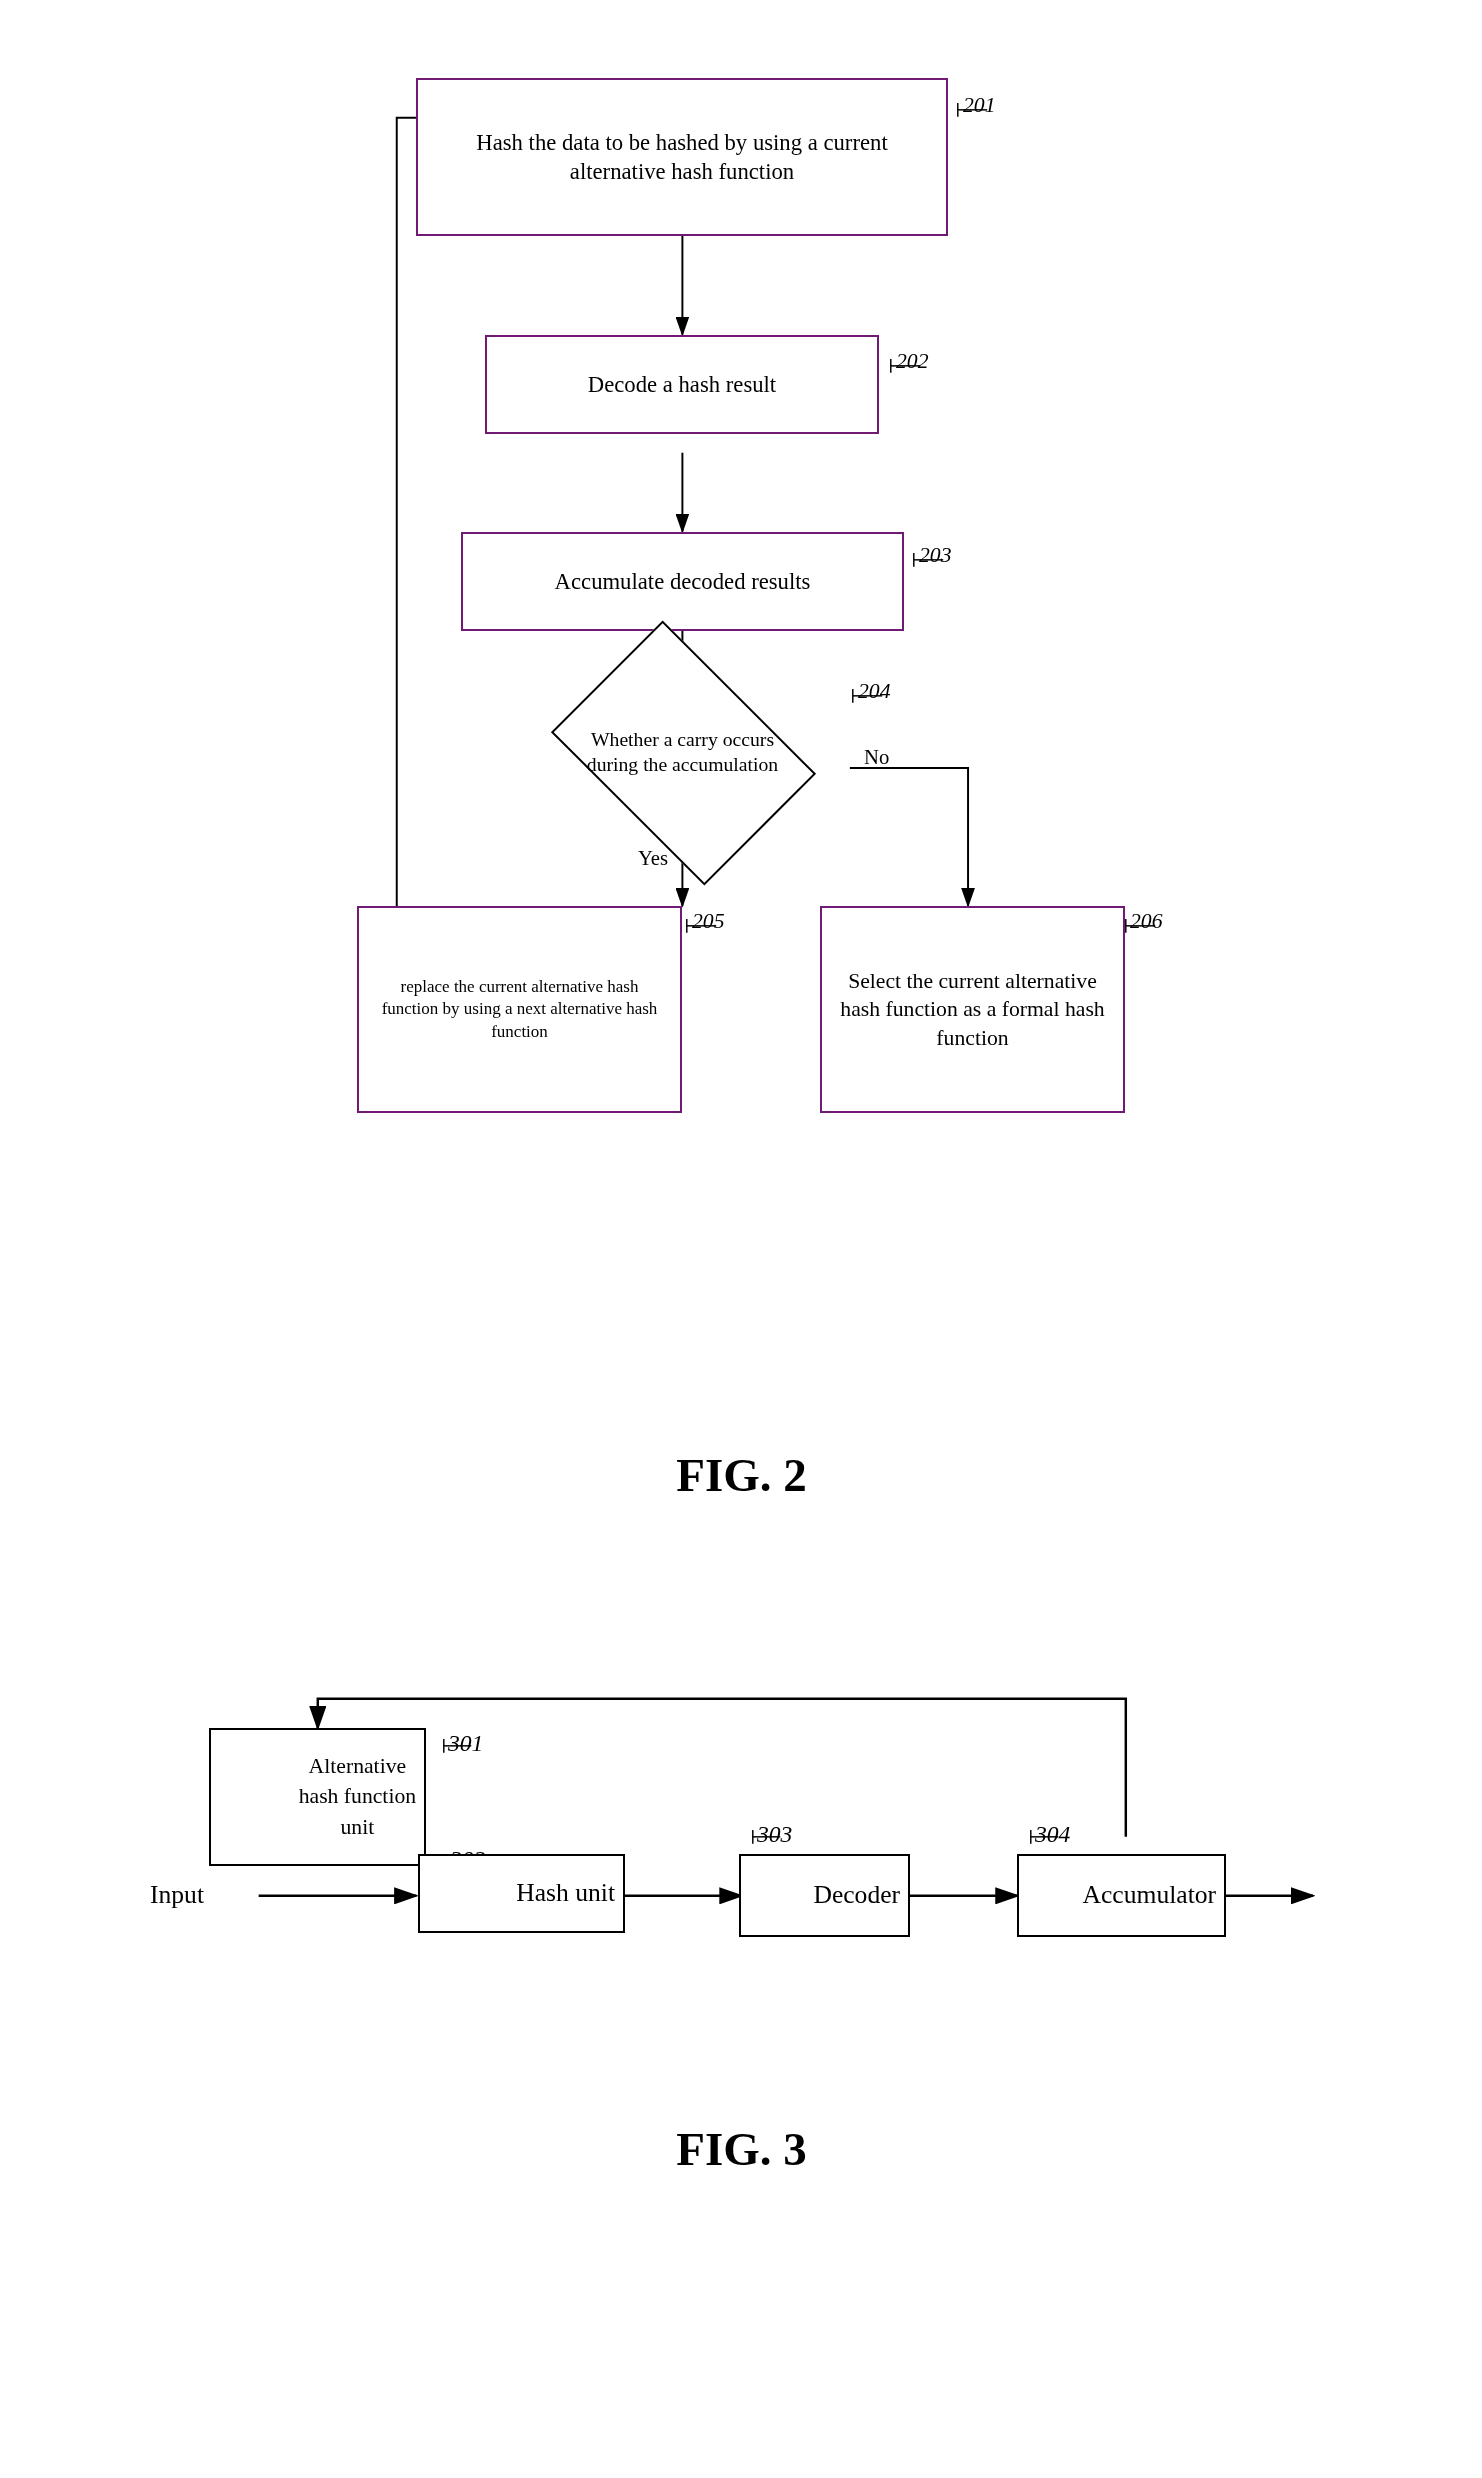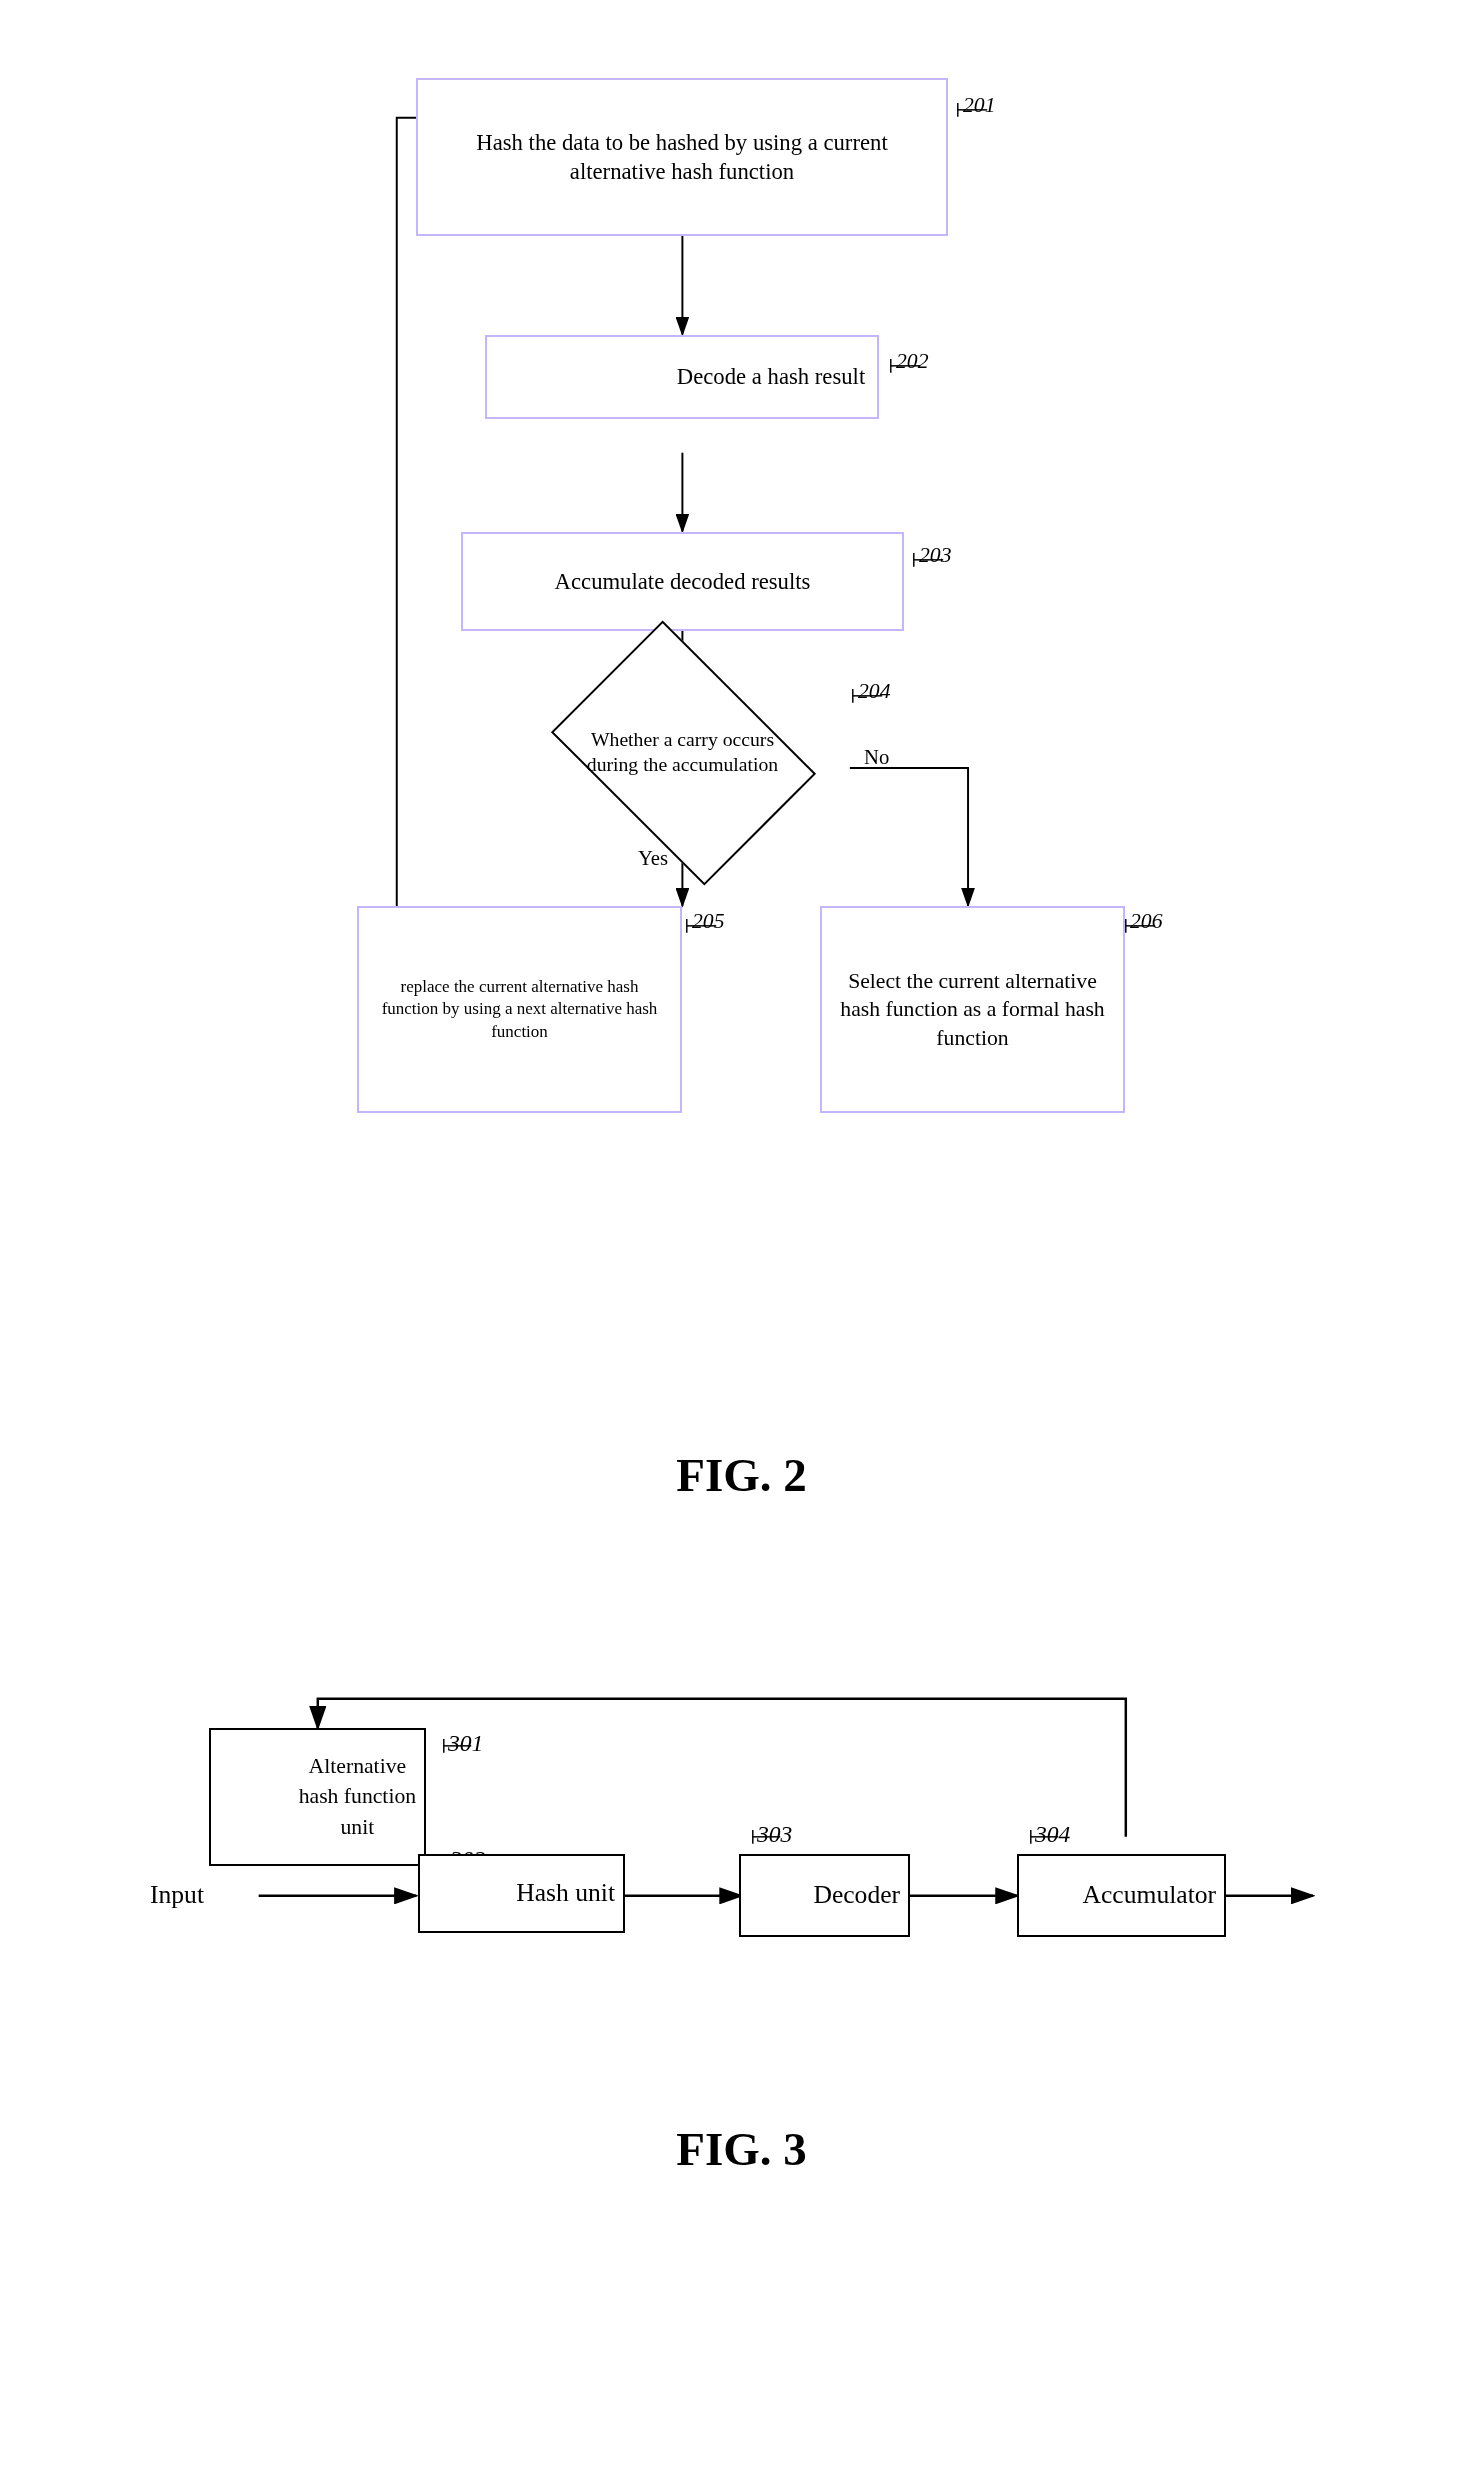--- a/index.html
+++ b/index.html
@@ -32,21 +32,21 @@
 
     .flowchart {
       position: relative;
       width: 887px;
       height: 1379px;
     }
 
     
     .fc-box {
       position: absolute;
-      border: 2px solid #c4b5fd;
+      border: 2px solid #701a75;
       background: #fff;
       text-align: center;
       display: flex;
       align-items: center;
       justify-content: center;
       font-size: 21.7px;
       line-height: 1.3;
       padding: 7.9px 11.8px;
     }
 
@@ -185,21 +185,21 @@
       <div class="fc-box" style="left:118px; top:39px; width:532px; height:158px; font-size:22.7px;">
         <span>Hash the data to be hashed by using a current alternative hash function</span>
       </div>
       <div class="fc-num" style="left:665px; top:54px;">201</div>
 
       <svg style="position:absolute;top:61px;left:650px;width:49px;height:19.7px;pointer-events:none;" viewBox="0 0 50 20" width="49" height="19.7">
         <line x1="10" y1="10" x2="40" y2="10" stroke="#000" stroke-width="1.5"></line>
         <line x1="10" y1="3" x2="10" y2="17" stroke="#000" stroke-width="1.5"></line>
       </svg>
 
-      <div class="fc-box" style="left:187px; top:296px; width:394px; height:84px; font-size:22.7px;justify-content:flex-end;">
+      <div class="fc-box" style="left:187px; top:296px; width:394px; height:99px; font-size:22.7px;">
         <span>Decode a hash result</span>
       </div>
       <div class="fc-num" style="left:598px; top:310px;">202</div>
       <svg style="position:absolute;top:317px;left:583px;width:49px;height:19.7px;pointer-events:none;" viewBox="0 0 50 20" width="49" height="19.7">
         <line x1="10" y1="10" x2="40" y2="10" stroke="#000" stroke-width="1.5"></line>
         <line x1="10" y1="3" x2="10" y2="17" stroke="#000" stroke-width="1.5"></line>
       </svg>
 
       <div class="fc-box" style="left:163px; top:493px; width:443px; height:99px; font-size:22.7px;">
         <span>Accumulate decoded results</span>

